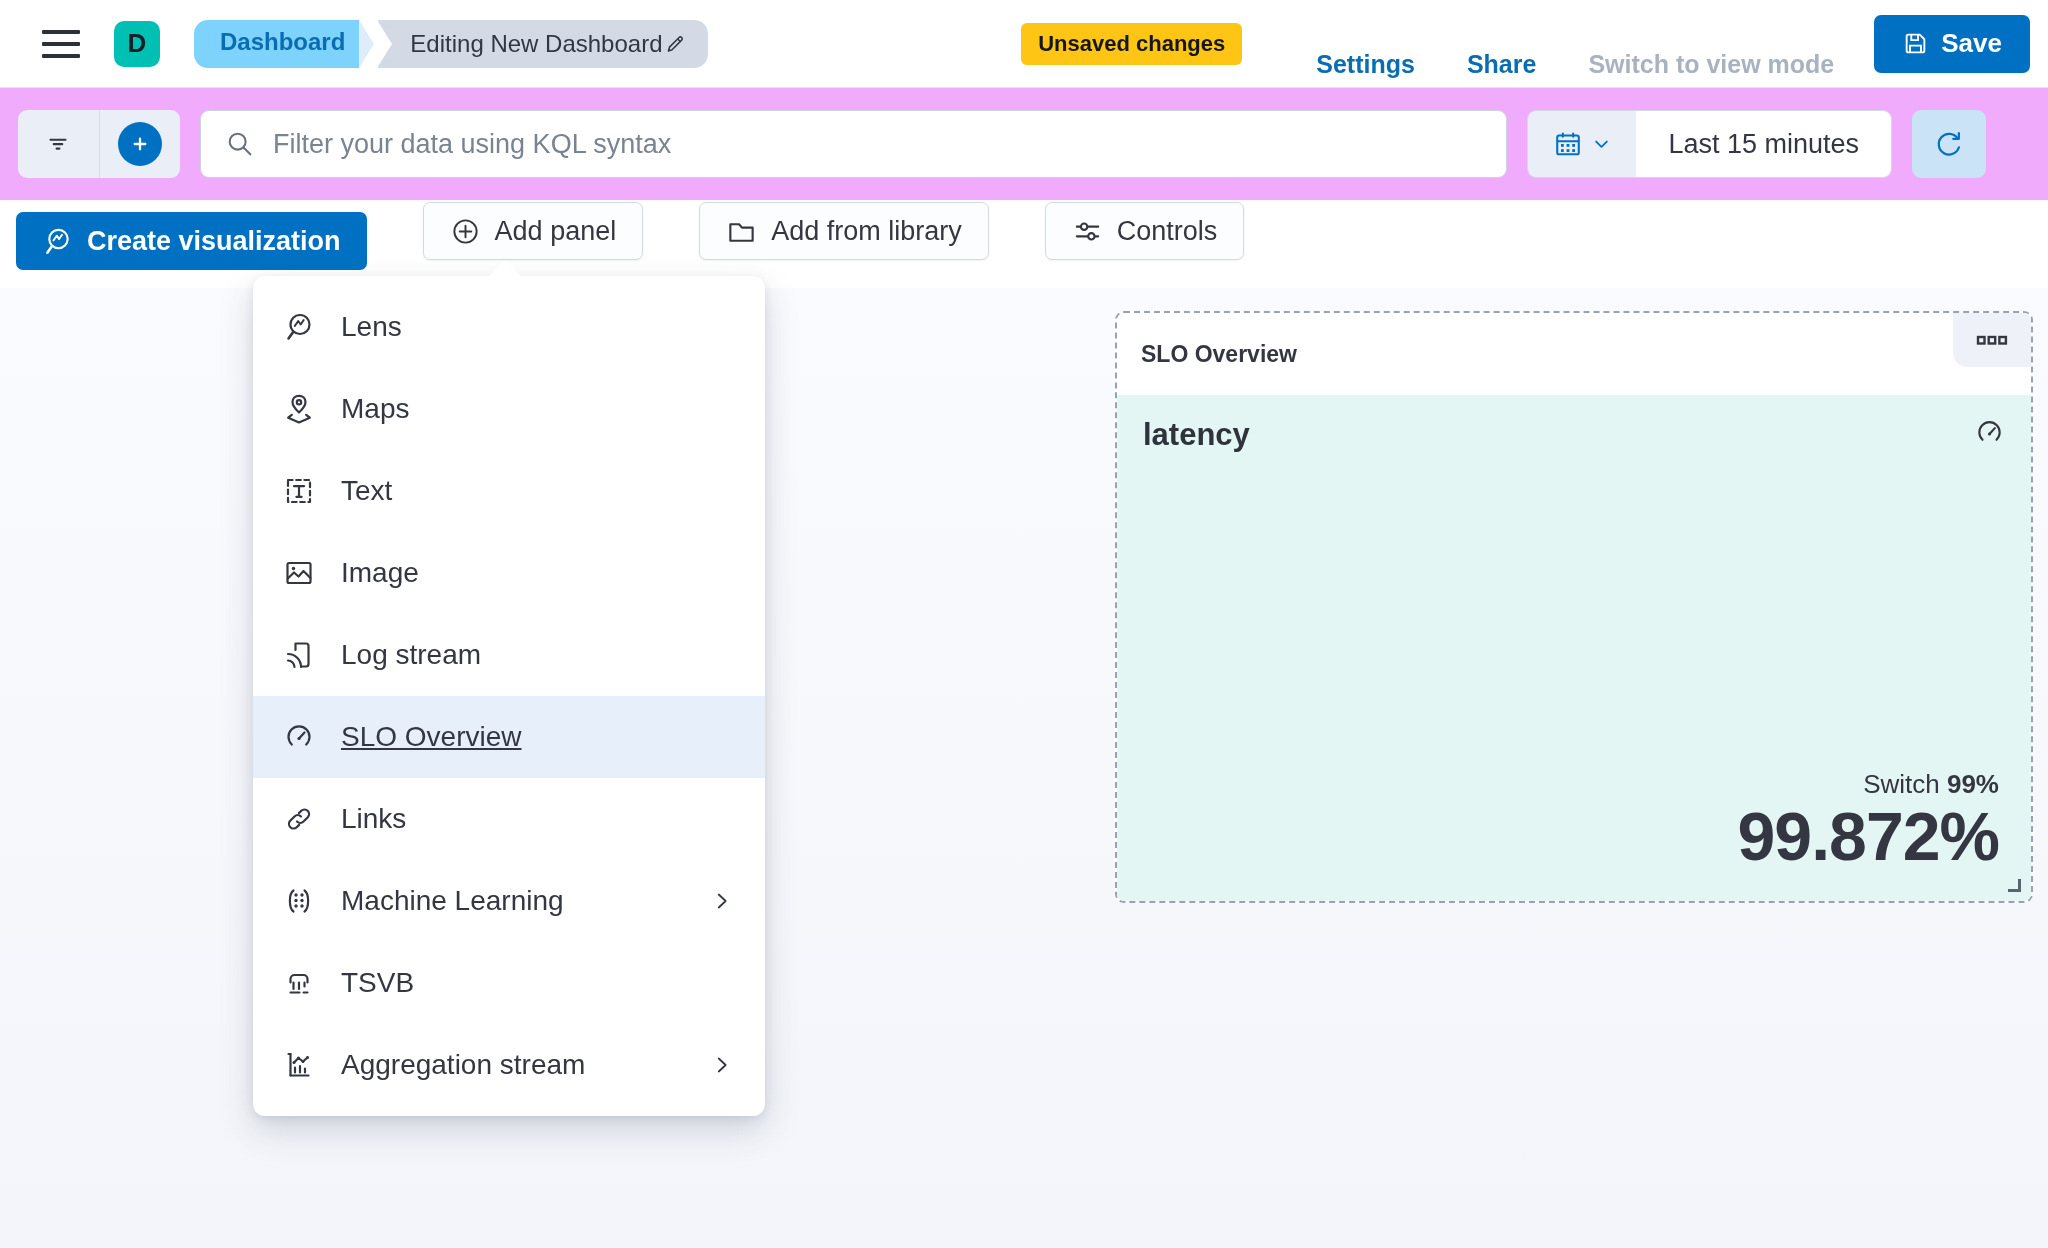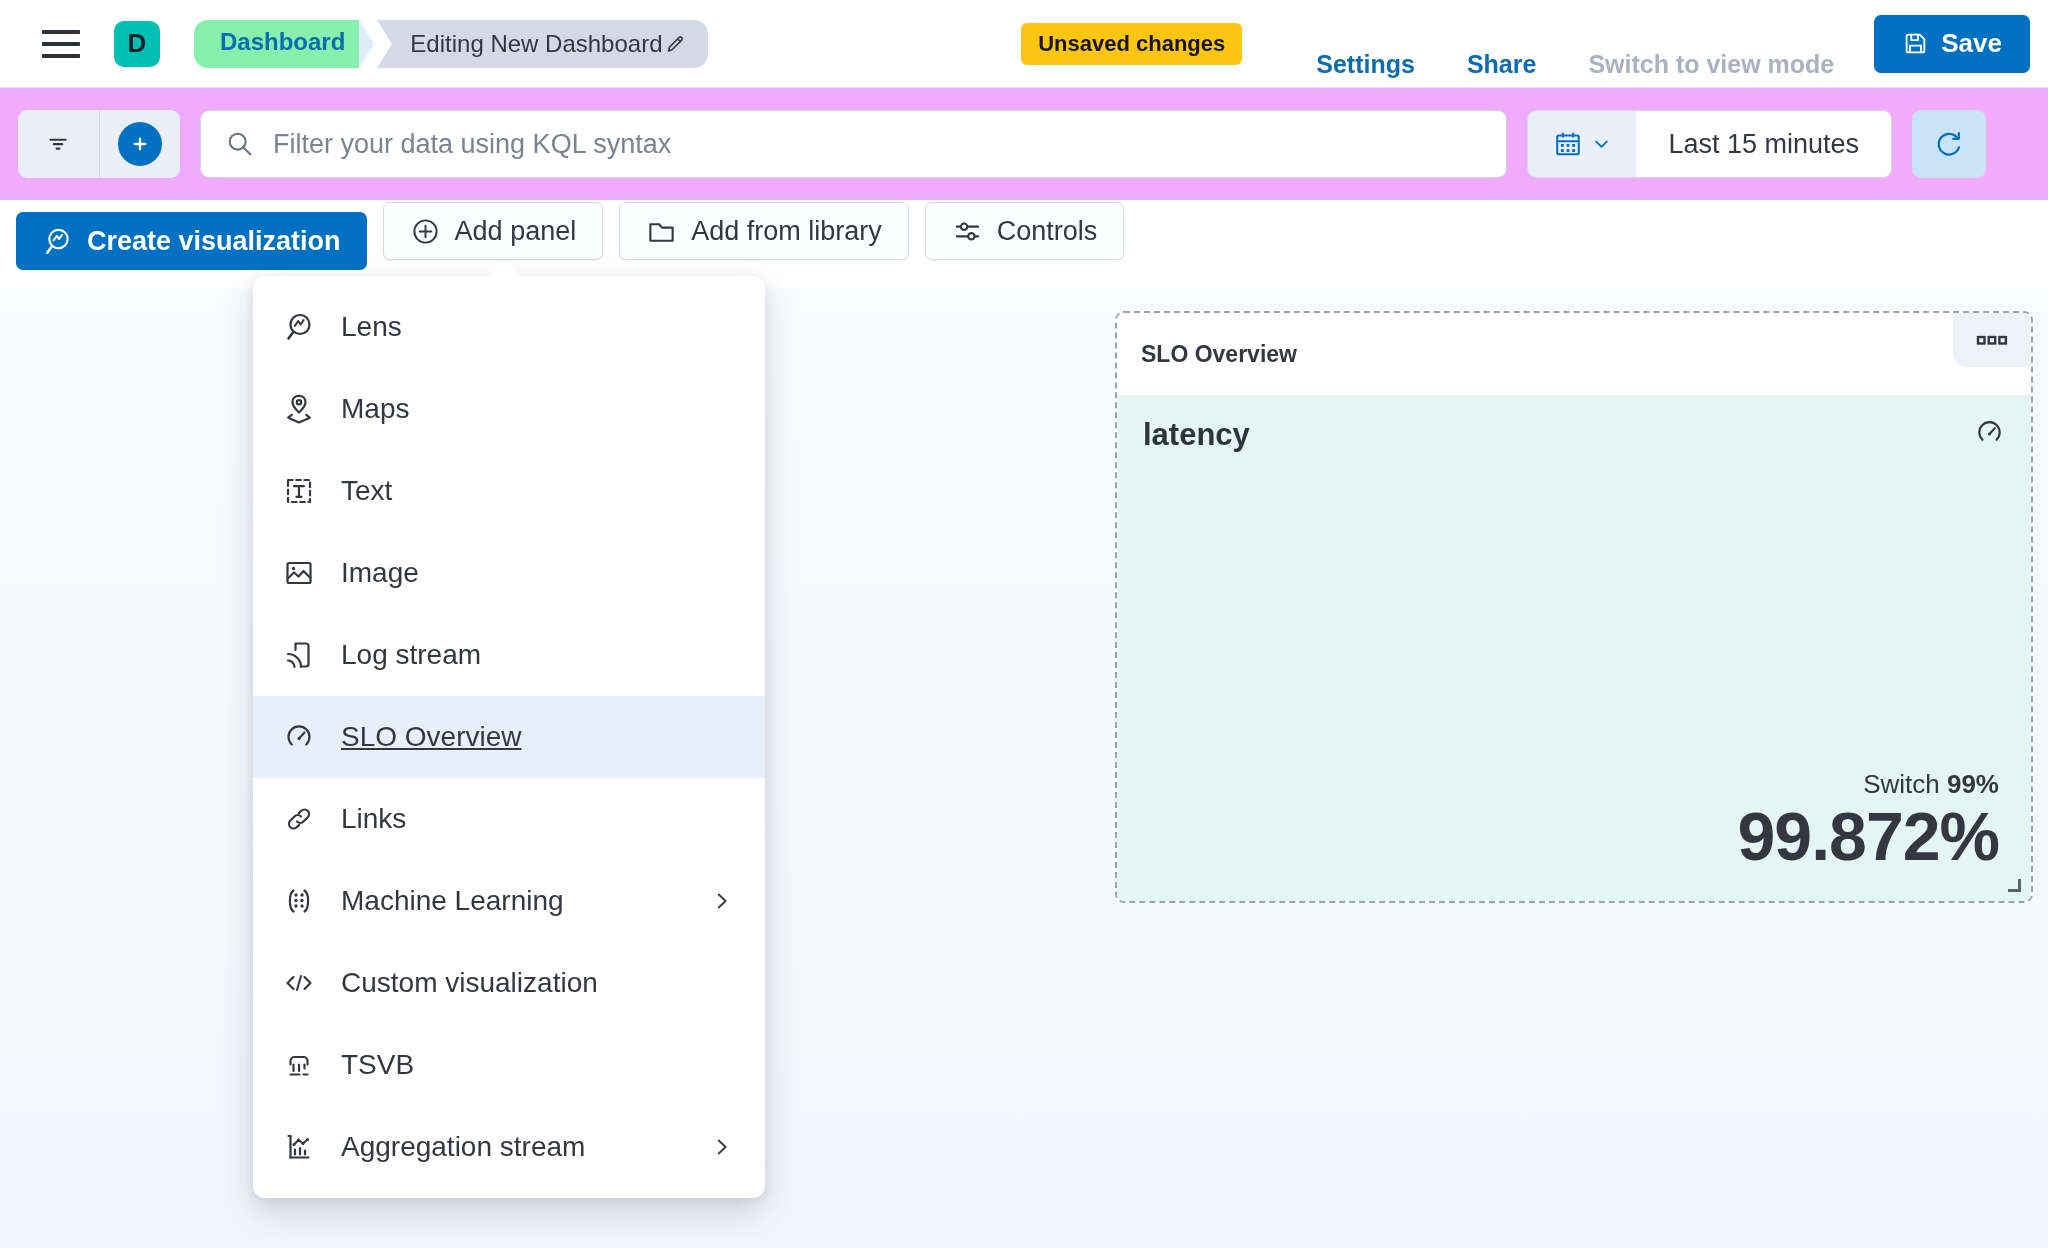--- a/index.html
+++ b/index.html
@@ -9,21 +9,21 @@
   
   .top-bar { height:88px; display:flex; align-items:center; padding:0 18px;
     border-bottom:1px solid #E1E6EF; background:#fff; position:relative; z-index:10; }
   .hamburger { width:38px; height:28px; margin-left:24px; display:flex; flex-direction:column;
     justify-content:space-between; cursor:pointer; }
   .hamburger span { display:block; height:4px; border-radius:1px; background:#2B3039; }
   .logo { width:46px; height:46px; border-radius:10px; background:#00BFB3; color:#15202B;
     font-size:26px; font-weight:700; display:flex; align-items:center; justify-content:center; margin-left:34px; }
   .breadcrumbs { display:flex; align-items:center; margin-left:34px; }
   .crumb { height:48px; display:flex; align-items:center; font-size:24px; }
-  .crumb1 { position:relative; background:#86efac; color:#0A6CB1; font-weight:600;
+  .crumb1 { position:relative; background:#7dd3fc; color:#0A6CB1; font-weight:600;
     padding:0 14px 4px 26px; border-radius:14px 0 0 14px; }
   .crumb1::after { content:''; position:absolute; right:-15px; top:0;
     border-left:15px solid #DFEDFA; border-top:24px solid transparent; border-bottom:24px solid transparent; }
   .crumb2 { position:relative; background:#D3DAE6; color:#343741; font-weight:500;
     padding:0 20px 0 32px; border-radius:0 14px 14px 0; margin-left:19px; gap:0; }
   .crumb2::before { content:''; position:absolute; left:-1px; top:0;
     border-left:15px solid #fff; border-top:24px solid transparent; border-bottom:24px solid transparent; }
   .badge-unsaved { margin-left:auto; background:#FEC514; color:#15171C; font-size:22px; font-weight:600;
     height:42px; padding:0 17px; border-radius:6px; display:flex; align-items:center; }
   .hdr-link { font-size:25px; font-weight:600; color:#0A6CB1; margin-left:52px; cursor:pointer;margin-top:42px; }
@@ -49,21 +49,21 @@
   .dp-value { background:#fff; display:flex; align-items:center; padding:0 32px; font-size:27px; color:#343741; cursor:pointer; }
   .btn-refresh { width:74px; height:68px; flex:none; margin-right:44px; border:none; border-radius:9px;
     background:#CBE3F6; display:flex; align-items:center; justify-content:center; cursor:pointer; }
 
   
   .toolbar-row { display:flex; gap:16px; padding:2px 16px 18px; background:#fff; position:relative; z-index:4; }
   .btn { height:58px; border-radius:7px; font-size:27px; font-family:inherit; display:flex; align-items:center;
     gap:14px; padding:0 26px; cursor:pointer; }
   .btn-primary { background:#0071C2; border:none; color:#fff; font-weight:600;margin-top:10px; }
   .btn-secondary { background:#FCFDFE; border:1px solid #D3DAE6; color:#343741; font-weight:500;
-    box-shadow:0 1px 2px rgba(52,55,65,.06); }
+    box-shadow:0 1px 2px rgba(52,55,65,.06);margin-left:40px; }
 
   
   .canvas { position:absolute; left:0; right:0; top:268px; bottom:0;
     background:linear-gradient(180deg,#FAFBFE 0%,#F3F5FA 100%); z-index:1; }
 
   
   .popover { position:absolute; left:253px; top:276px; width:512px; background:#fff; border-radius:12px;
     box-shadow:0 14px 34px rgba(46,57,76,.18), 0 3px 10px rgba(46,57,76,.10); padding:10px 0; z-index:20; }
   .popover-arrow { position:absolute; top:-11px; left:240px; width:24px; height:24px; background:#fff;
     transform:rotate(45deg); border-radius:3px; }
@@ -326,30 +326,20 @@
     <span class="mi-label">Machine Learning</span>
     <span class="mi-chevron">
         <svg viewBox="0 0 32 32" fill="none" stroke="#343741" stroke-width="2.2" stroke-linecap="round" stroke-linejoin="round">
           <path d="M12 8l8.5 8-8.5 8"></path>
         </svg>
       </span>
   </div>
     <div class="menu-item">
     <span class="mi-icon">
         <svg viewBox="0 0 32 32" fill="none" stroke="#343741" stroke-width="2.2" stroke-linecap="round" stroke-linejoin="round">
-          <path d="M10.5 10l-6 6 6 6M21.5 10l6 6-6 6"></path>
-          <path d="M18 9l-4 14" stroke-width="2"></path>
-        </svg>
-      </span>
-    <span class="mi-label">Custom visualization</span>
-
-  </div>
-    <div class="menu-item">
-    <span class="mi-icon">
-        <svg viewBox="0 0 32 32" fill="none" stroke="#343741" stroke-width="2.2" stroke-linecap="round" stroke-linejoin="round">
           <path d="M7.5 15.5v-3.5a4 4 0 0 1 4-4h9a4 4 0 0 1 4 4v3.5"></path>
           <path d="M10.5 15.5v6.5M16 15.5v6.5M21.5 15.5v4"></path>
           <path d="M7.5 25.5h9M20.5 25.5h4"></path>
         </svg>
       </span>
     <span class="mi-label">TSVB</span>
 
   </div>
     <div class="menu-item">
     <span class="mi-icon">

